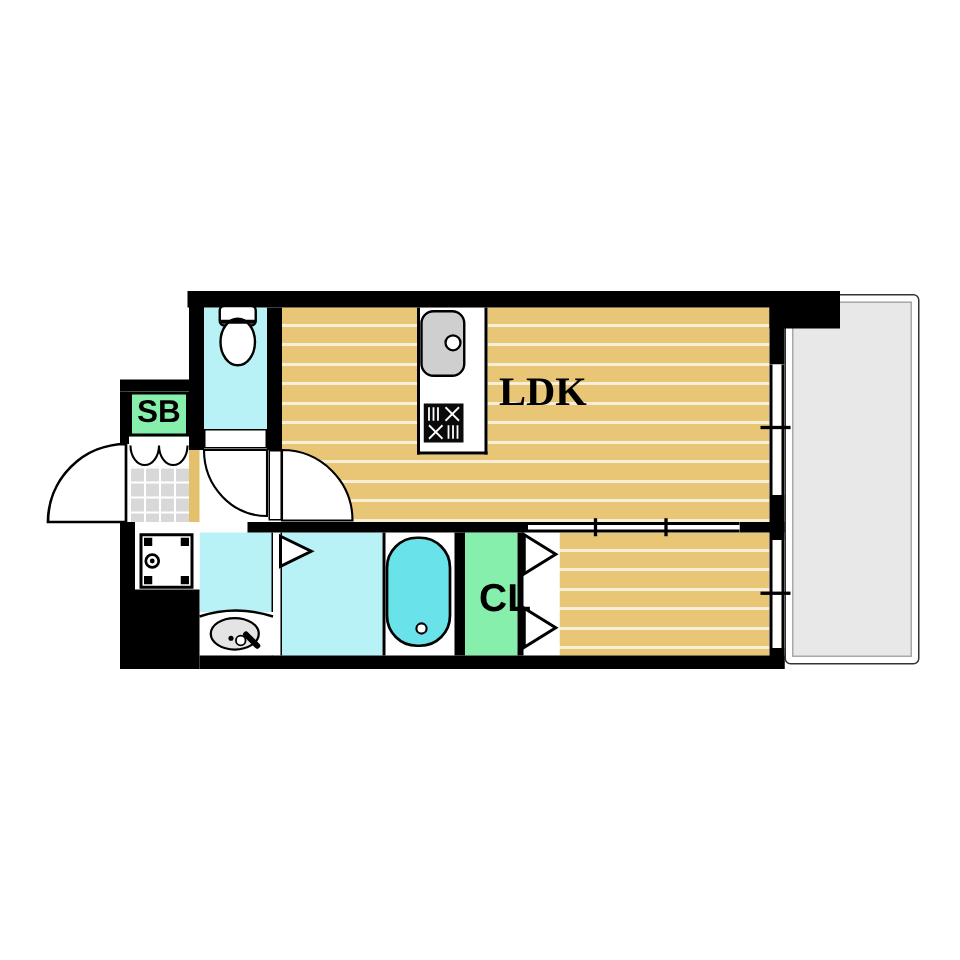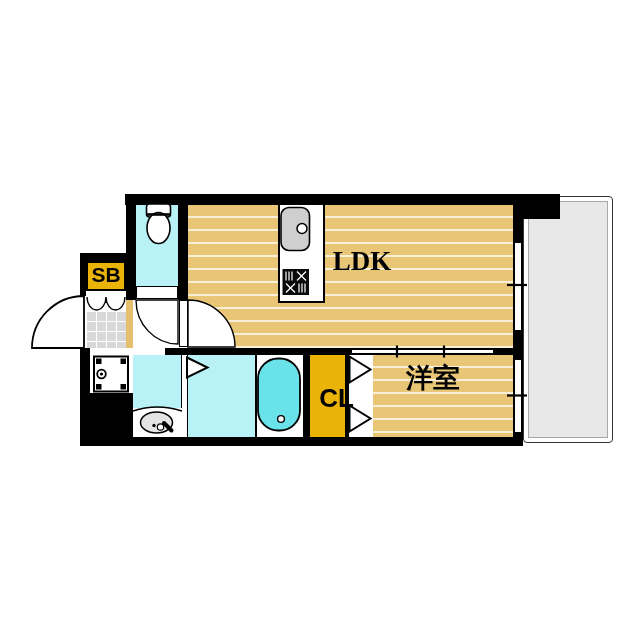--- a/index.html
+++ b/index.html
@@ -3,21 +3,21 @@
 <meta charset="utf-8">
 <style>
   html,body{margin:0;padding:0;background:#fff;}
   #plan{position:relative;width:640px;height:640px;background:#ffffff;overflow:hidden;
         font-family:"Liberation Sans","DejaVu Sans",sans-serif;}
   #plan *{box-sizing:border-box;}
   .abs{position:absolute;}
   .wall{position:absolute;background:#000;}
   .wood{background:repeating-linear-gradient(to bottom,#e9c675 0px,#e9c675 11px,#f7efd7 11px,#f7efd7 13px);}
   .cyan{background:#b9f2f6;}
-  .pink{background:#eab308;}
+  .pink{background:#86efac;}
   .white{background:#fff;}
   .tile{background-color:#d8d8d8;
         background-image:linear-gradient(to right,#ffffff 1.5px,transparent 1.5px),
                          linear-gradient(to bottom,#ffffff 1.5px,transparent 1.5px);
         background-size:10px 10px;}
   .balc-out{background:#fff;border:1.5px solid #333;border-radius:4px;}
   .balc{background:#e8e8e8;border:1px solid #a8a8a8;}
   .win{background:#fff;border-left:2px solid #000;border-right:2px solid #000;}
   .slide{background:#fff;border-top:2px solid #000;border-bottom:2px solid #000;}
   .panel{background:#fff;border:1.5px solid #000;}
@@ -146,17 +146,16 @@
       <line x1="444" y1="345.5" x2="444" y2="357.5"></line>
       <line x1="507" y1="285" x2="527" y2="285"></line>
       <line x1="507" y1="395.5" x2="527" y2="395.5"></line>
     </g>
   </svg>
 
   <div class="label" style="left:312px;top:247px;width:100px;font-size:27px;line-height:29px;font-family:Liberation Serif, serif;">
     <div>LDK</div>
   </div>
   <div class="label" style="left:382px;top:364px;width:102px;font-size:27px;line-height:29px;">
-    <div>洋室</div>
   </div>
   <div class="label" style="left:302px;top:384px;width:52px;font-size:26px;line-height:28px;text-align:right;">CL</div>
 
 </div>
 
 </body></html>

